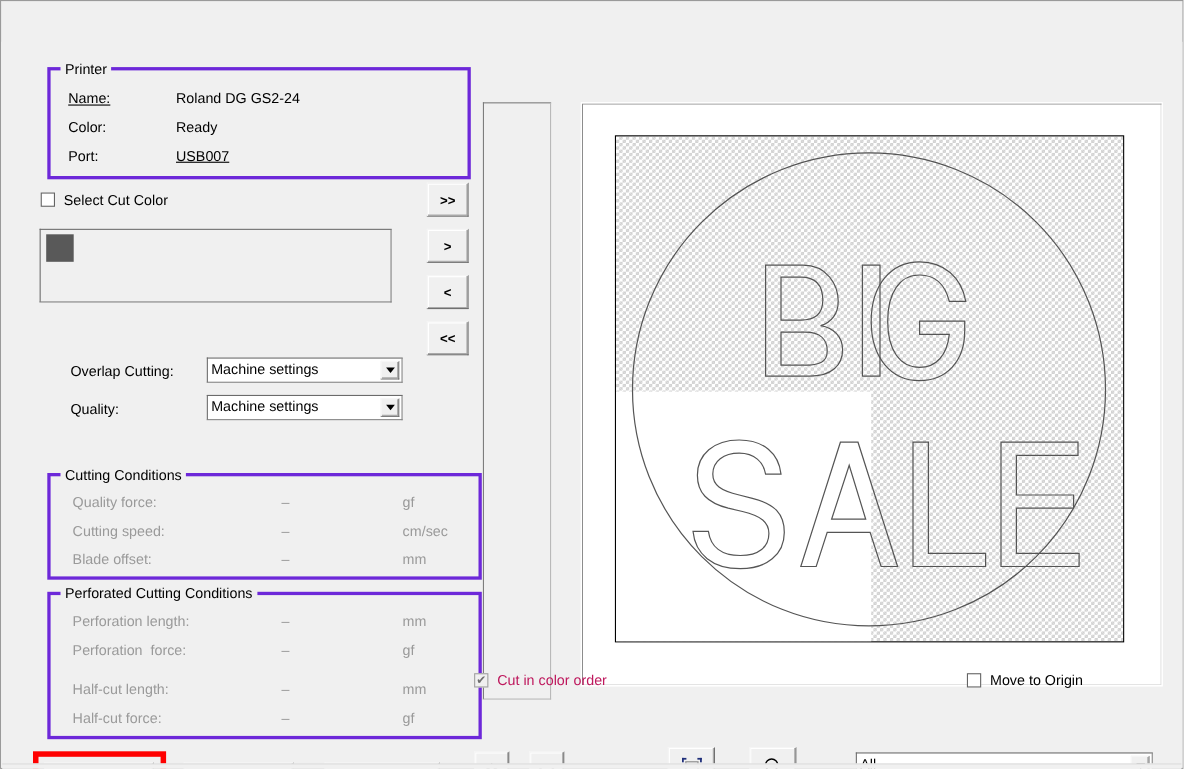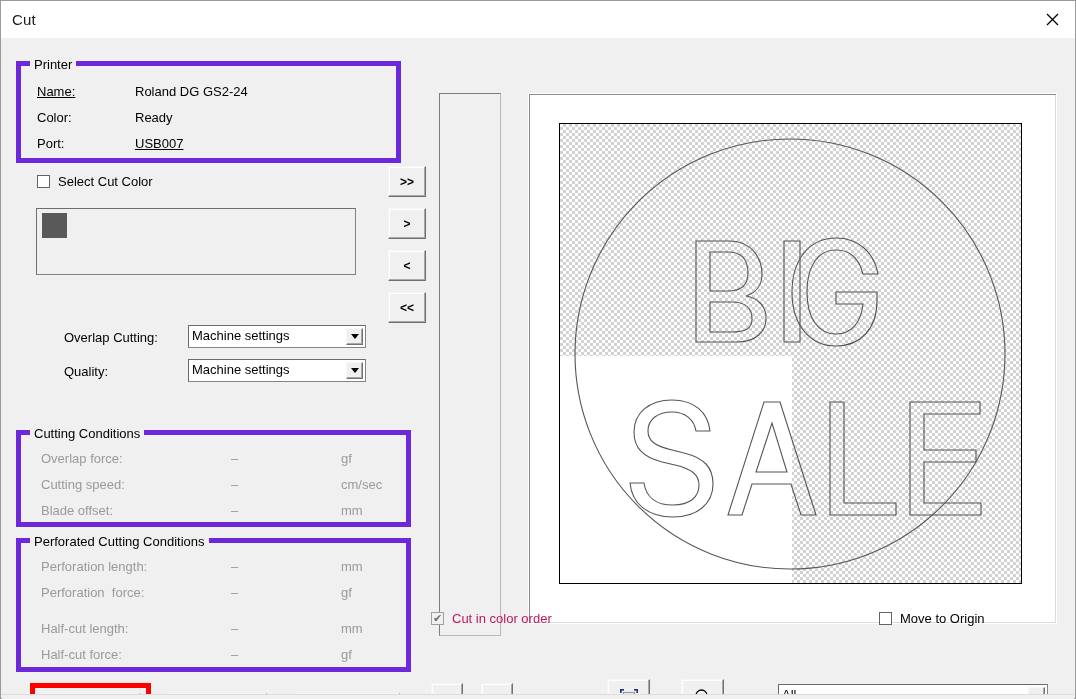--- a/index.html
+++ b/index.html
@@ -35,21 +35,22 @@
   }
   #close-btn svg { display:block; }
   
   #content {
     position:absolute; left:0; top:37px; width:1074px; height:660px;
     background:#f0f0f0;
   }
   
   .group {
     position:absolute;
-    border:5px solid #6d28d9;
+    border:3px solid #6d28d9;
+    margin-left:27px;
   }
   .group > .legend {
     position:absolute; top:-8px; left:9px;
     background:#f0f0f0; padding:0 4px;
     font-size:13px; line-height:14px;
     color:#000;
   }
   
   #grp-printer { left:15px; top:23px; width:385px; height:102px; }
   .prow { position:absolute; font-size:13px; }
@@ -178,29 +179,20 @@
   #bottom-strip {
     position:absolute; left:1px; top:693px; width:1072px; height:5px;
     background:#f0f0f0; border-top:1px solid #dcdcdc;
   }
 </style>
 </head>
 <body>
 
 <div id="window">
 
-  <div id="titlebar">
-    <div id="title-text">Cut</div>
-    <div id="close-btn">
-      <svg width="13" height="13" viewBox="0 0 13 13">
-        <line x1="1" y1="1" x2="12" y2="12" stroke="#000" stroke-width="1.2"></line>
-        <line x1="12" y1="1" x2="1" y2="12" stroke="#000" stroke-width="1.2"></line>
-      </svg>
-    </div>
-  </div>
 
   <div id="content">
 
     <div class="group" id="grp-printer">
       <div class="legend">Printer</div>
 
       <div class="prow plabel" style="top:18px;text-decoration:underline;">Name:</div>
       <div class="prow pvalue" style="top:18px;">Roland DG GS2-24</div>
 
       <div class="prow plabel" style="top:44px;">Color:</div>
@@ -234,21 +226,21 @@
     <div class="combo" style="left:187px; top:321px; width:178px; height:23px;">
       <div class="ctext">Machine settings</div>
       <div class="cbtn">
           <span class="arr"></span>
         </div>
     </div>
 
     <div class="group" id="grp-cut">
       <div class="legend">Cutting Conditions</div>
 
-      <div class="crow clabel" style="top:16px;">Overlap force:</div>
+      <div class="crow clabel" style="top:16px;">Quality force:</div>
       <div class="crow cdash" style="top:16px;">–</div>
       <div class="crow cunit" style="top:16px;">gf</div>
 
       <div class="crow clabel" style="top:42px;">Cutting speed:</div>
       <div class="crow cdash" style="top:42px;">–</div>
       <div class="crow cunit" style="top:42px;">cm/sec</div>
 
       <div class="crow clabel" style="top:68px;">Blade offset:</div>
       <div class="crow cdash" style="top:68px;">–</div>
       <div class="crow cunit" style="top:68px;">mm</div>

